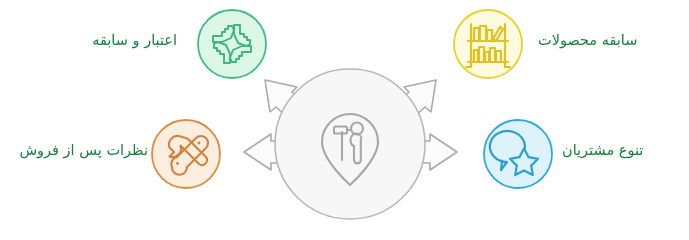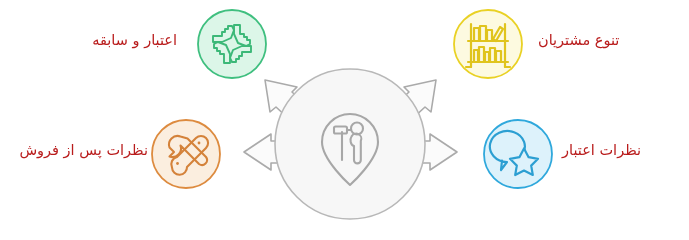--- a/index.html
+++ b/index.html
@@ -22,21 +22,21 @@
     left: 0;
     top: 0;
     width: 689px;
     height: 230px;
     display: block;
   }
   .node-label {
     position: absolute;
     font-family: "DejaVu Sans", "Liberation Sans", sans-serif;
     font-size: 14.5px;
-    color: #b91c1c;
+    color: #15803d;
     direction: rtl;
     unicode-bidi: isolate;
     white-space: nowrap;
     line-height: 1;
   }
   .label-tr { left: 538px; top: 33px; }
   .label-br { left: 562px; top: 143px; }
   .label-tl { right: 512px; top: 33px; }
   .label-bl { right: 541px; top: 143px; }
 </style>
@@ -192,21 +192,21 @@
                  A 7 7 0 0 1 206 148
                  L 187 167
                  A 7.5 7.5 0 0 1 172 167.5 Z"></path>
         <circle cx="177.5" cy="163.5" r="1.4" fill="#d4823a" stroke="none"></circle>
         <circle cx="199" cy="143" r="1.4" fill="#d4823a" stroke="none"></circle>
       </g>
     </g>
 
   </svg>
 
-  <div class="node-label label-tr">تنوع مشتریان</div>
-
-  <div class="node-label label-br">نظرات اعتبار</div>
+  <div class="node-label label-tr">سابقه محصولات</div>
+
+  <div class="node-label label-br">تنوع مشتریان</div>
 
   <div class="node-label label-tl">اعتبار و سابقه</div>
 
   <div class="node-label label-bl">نظرات پس از فروش</div>
 
 </div>
 
 </body></html>

